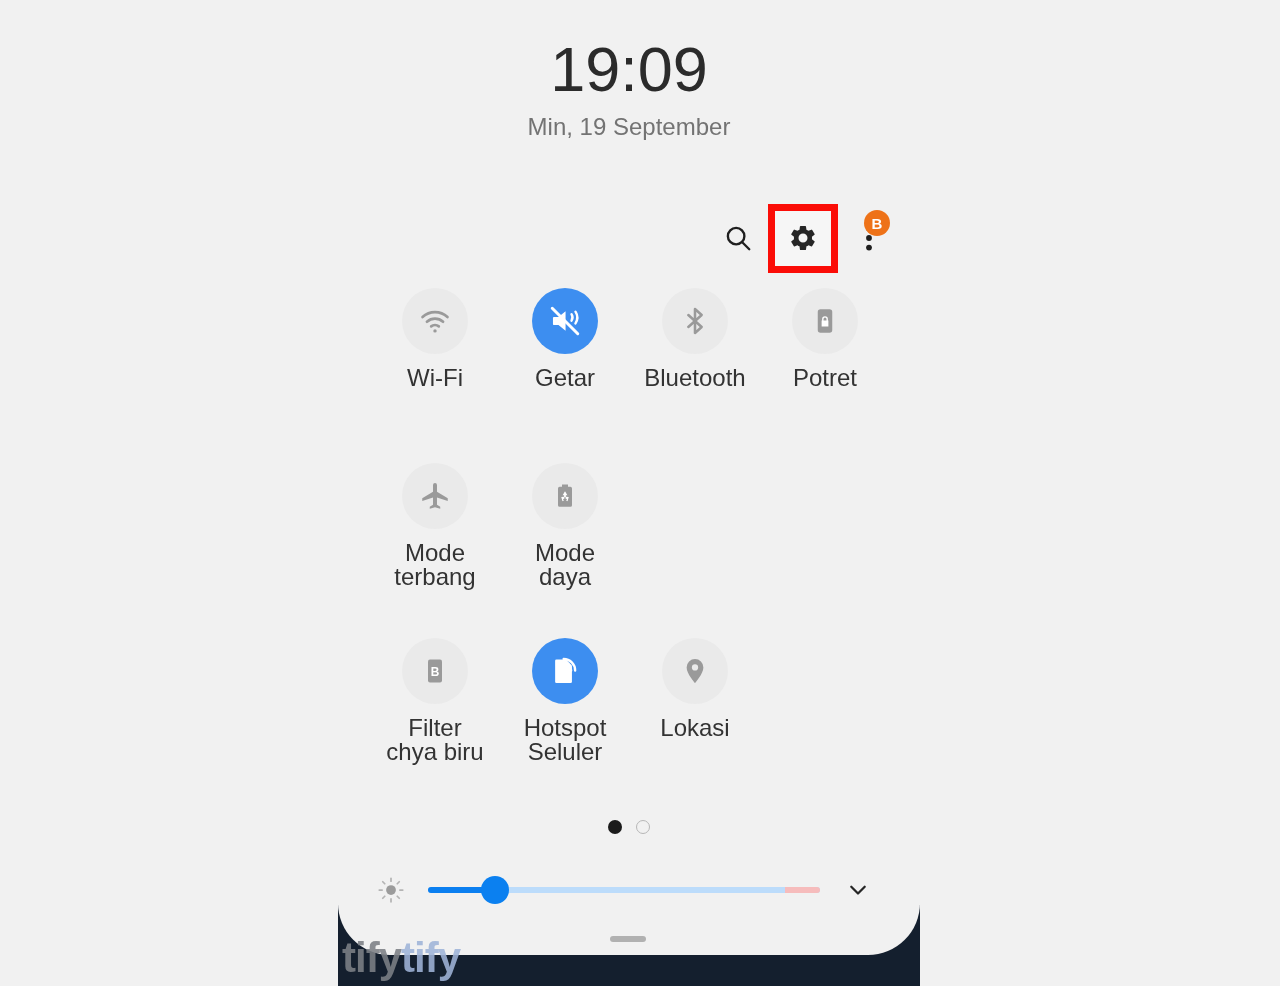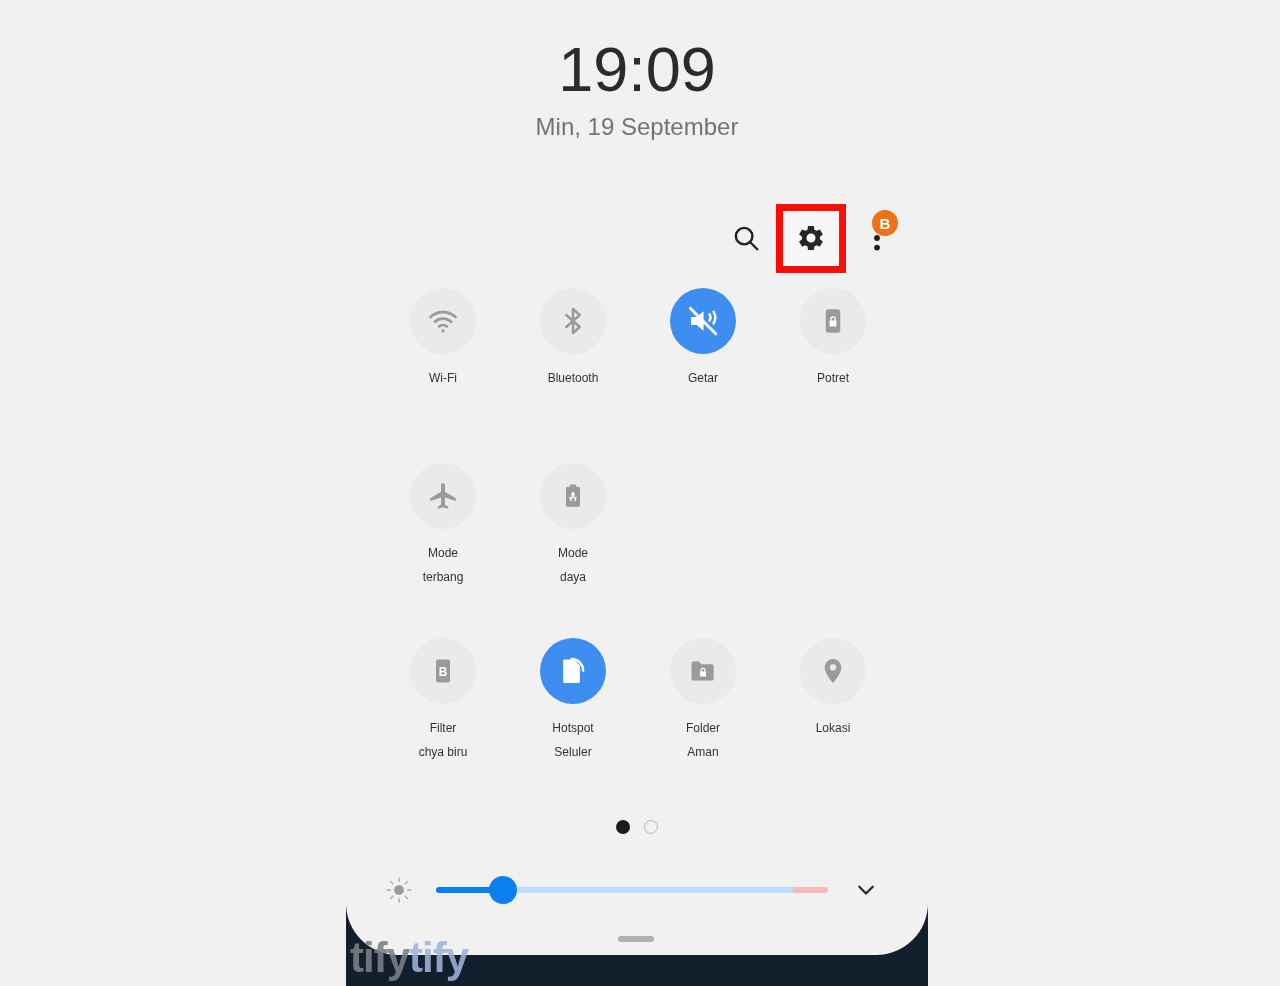--- a/index.html
+++ b/index.html
@@ -12,21 +12,21 @@
     background: #f1f1f1;
     font-family: "Liberation Sans", sans-serif;
     overflow: hidden;
     position: relative;
     -webkit-font-smoothing: antialiased;
   }
 
   
   .phone-panel {
     position: absolute;
-    left: 8px;
+    left: 0;
     top: 0;
     width: 1128px;
     height: 986px;
   }
 
   
   .nav-backdrop {
     position: absolute;
     left: 338px;
     top: 905px;
@@ -153,21 +153,21 @@
     display: flex;
     align-items: center;
     justify-content: center;
     position: relative;
   }
   .tile-circle.on {
     background: #3d8ef0;
   }
   .tile-label {
     margin-top: 12px;
-    font-size: 12px;
+    font-size: 24px;
     color: #333333;
     text-align: center;
     line-height: 24px;
     font-weight: 400;
     white-space: pre-line;
   }
 
   
   .page-dots {
     position: absolute;
@@ -348,41 +348,41 @@
               <path d="M6.3 12.5a8.6 8.6 0 0 1 11.4 0"></path>
               <path d="M9.3 15.8a4.2 4.2 0 0 1 5.4 0"></path>
               <circle cx="12" cy="19" r="1.2" fill="#9a9a9a" stroke="none"></circle>
             </svg>
           </span>
         </div>
         <div class="tile-label">Wi-Fi</div>
       </div>
 
       <div class="tile">
-        <div class="tile-circle" style="background: rgb(234, 234, 234);">
-          <span>
-            <svg width="32" height="32" viewBox="0 0 24 24" fill="none" stroke="#9a9a9a" stroke-width="1.9" stroke-linejoin="round" stroke-linecap="round">
-              <path d="M7 7.5 17 16.5 12 21V3l5 4.5L7 16.5"></path>
-            </svg>
-          </span>
-        </div>
-        <div class="tile-label">Bluetooth</div>
-      </div>
-
-      <div class="tile">
         <div class="tile-circle on" style="background: rgb(61, 142, 240);">
           <span>
             <svg width="34" height="34" viewBox="0 0 24 24" fill="none">
               <path d="M12.4 5.2 7.4 9.2H4.2a.7.7 0 0 0-.7.7v4.2c0 .39.31.7.7.7h3.2l5 4v-13.6Z" fill="#ffffff"></path>
               <path d="M3 3l18 18" stroke="#ffffff" stroke-width="2.1" stroke-linecap="round"></path>
               <path d="M16.6 7.2c.9 1.4.9 3.2 0 4.6M19.4 5.4c1.6 2.5 1.6 5.8 0 8.3" stroke="#ffffff" stroke-width="1.7" stroke-linecap="round"></path>
             </svg>
           </span>
         </div>
         <div class="tile-label">Getar</div>
+      </div>
+
+      <div class="tile">
+        <div class="tile-circle" style="background: rgb(234, 234, 234);">
+          <span>
+            <svg width="32" height="32" viewBox="0 0 24 24" fill="none" stroke="#9a9a9a" stroke-width="1.9" stroke-linejoin="round" stroke-linecap="round">
+              <path d="M7 7.5 17 16.5 12 21V3l5 4.5L7 16.5"></path>
+            </svg>
+          </span>
+        </div>
+        <div class="tile-label">Bluetooth</div>
       </div>
 
       <div class="tile">
         <div class="tile-circle" style="background: rgb(234, 234, 234);">
           <span>
             <svg width="30" height="30" viewBox="0 0 24 24">
               <rect x="6.2" y="2.6" width="11.6" height="18.8" rx="2.2" fill="#9a9a9a"></rect>
               <path d="M12 8.1a2.3 2.3 0 0 0-2.3 2.3v1.1h-.4v4.8h5.4v-4.8h-.4v-1.1A2.3 2.3 0 0 0 12 8.1Zm1.2 3.4h-2.4v-1.1a1.2 1.2 0 0 1 2.4 0v1.1Z" fill="#ffffff"></path>
             </svg>
           </span>
@@ -448,32 +448,20 @@
                 <path d="M19.6 11.6A8.6 8.6 0 0 0 11 3"></path>
               </g>
               <circle cx="11" cy="11.6" r="1.5" fill="#ffffff"></circle>
             </svg>
           </span>
         </div>
         <div class="tile-label">Hotspot
 Seluler</div>
       </div>
 
-      <div class="tile">
-        <div class="tile-circle" style="background: rgb(234, 234, 234);">
-          <span>
-            <svg width="32" height="32" viewBox="0 0 24 24">
-              <path d="M3.4 6.2a1.4 1.4 0 0 1 1.4-1.4h4l2 2.2h7.8a1.4 1.4 0 0 1 1.4 1.4v9.4a1.4 1.4 0 0 1-1.4 1.4H4.8a1.4 1.4 0 0 1-1.4-1.4V6.2Z" fill="#9a9a9a"></path>
-              <path d="M12 9.6a1.9 1.9 0 0 0-1.9 1.9v.8h-.4v3.8h4.6v-3.8h-.4v-.8A1.9 1.9 0 0 0 12 9.6Zm1 2.7h-2v-.8a1 1 0 0 1 2 0v.8Z" fill="#ffffff"></path>
-            </svg>
-          </span>
-        </div>
-        <div class="tile-label">Folder
-Aman</div>
-      </div>
 
       <div class="tile">
         <div class="tile-circle" style="background: rgb(234, 234, 234);">
           <span>
             <svg width="30" height="30" viewBox="0 0 24 24">
               <path d="M12 2.4a6.7 6.7 0 0 0-6.7 6.7c0 4.9 6.7 12.5 6.7 12.5s6.7-7.6 6.7-12.5A6.7 6.7 0 0 0 12 2.4Z" fill="#9a9a9a"></path>
               <circle cx="12" cy="9.1" r="2.5" fill="#eaeaea"></circle>
             </svg>
           </span>
         </div>

